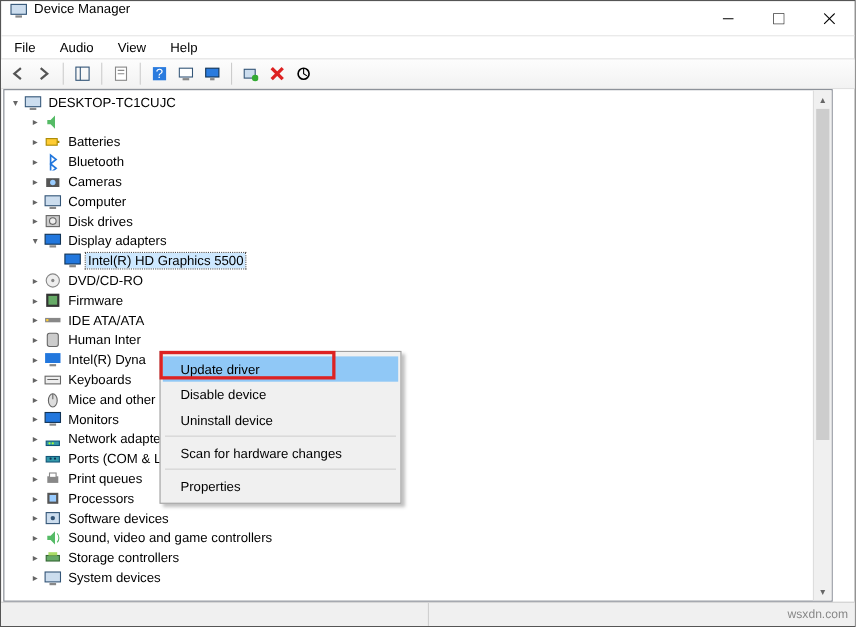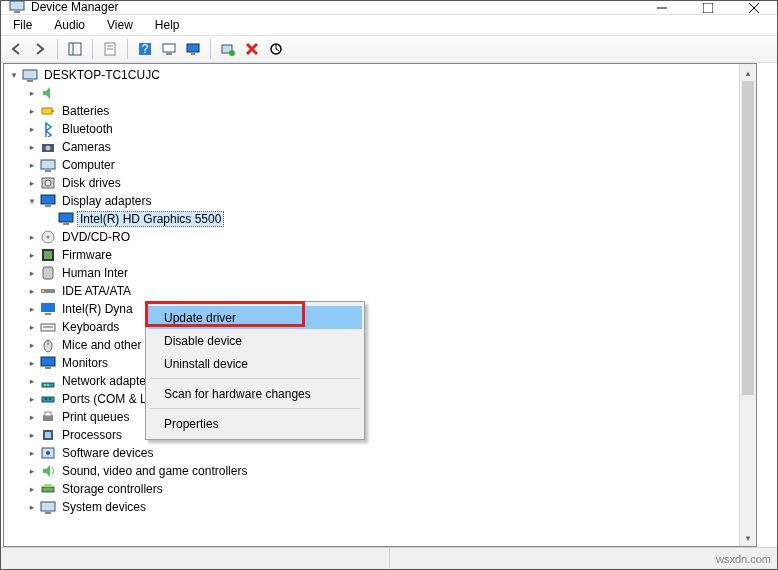--- a/index.html
+++ b/index.html
@@ -1,20 +1,20 @@
 <!DOCTYPE html>
 <html><head>
 <meta charset="utf-8">
 <style>
   * { box-sizing: border-box; margin: 0; padding: 0; font-family: "Segoe UI", Tahoma, sans-serif; font-size: 12px; }
   html, body { width: 778px; height: 570px; background: #fff; overflow: hidden; }
   .window { width: 778px; height: 570px; border: 1px solid #555; display: flex; flex-direction: column; background: #fff; position: relative; }
 
   
-  .titlebar { height: 14px; display: flex; align-items: flex-end; padding: 0 0 0 8px; border-bottom: 1px solid #e5e5e5; }
+  .titlebar { height: 32px; display: flex; align-items: flex-start; padding: 0 0 0 8px; border-bottom: 1px solid #e5e5e5; }
   .titlebar .ticon { width: 16px; height: 16px; margin-right: 6px; display:flex; align-items:center; justify-content:center;}
   .titlebar .title { flex: 1; font-size: 12px; }
   .winbtns { display: flex; height: 100%; }
   .winbtn { width: 46px; display: flex; align-items: center; justify-content: center; font-size: 14px; }
 
   
   .menubar { height: 20px; display: flex; align-items: center; padding: 0 4px; gap: 6px; }
   .menuitem { padding: 2px 8px; }
 
   
@@ -276,34 +276,34 @@
                 <rect x="2" y="2" width="12" height="12" fill="#333"></rect>
                 <rect x="4" y="4" width="8" height="8" fill="#6a6"></rect>
               </svg>
             </span>
             <span class="nlabel">Firmware</span>
           </div>
           <div class="node lvl1">
             <span class="arrow collapsed"></span>
             <span class="nicon">
               <svg width="16" height="16">
-                <rect x="3" y="2" width="10" height="12" rx="2" fill="#ccc" stroke="#666"></rect>
-              </svg>
-            </span>
-            <span class="nlabel">Human Inter</span>
-          </div>
-          <div class="node lvl1">
-            <span class="arrow collapsed"></span>
-            <span class="nicon">
-              <svg width="16" height="16">
                 <rect x="1" y="6" width="14" height="4" fill="#888"></rect>
                 <rect x="2" y="7" width="2" height="2" fill="#fc3"></rect>
               </svg>
             </span>
             <span class="nlabel">IDE ATA/ATA</span>
+          </div>
+          <div class="node lvl1">
+            <span class="arrow collapsed"></span>
+            <span class="nicon">
+              <svg width="16" height="16">
+                <rect x="3" y="2" width="10" height="12" rx="2" fill="#ccc" stroke="#666"></rect>
+              </svg>
+            </span>
+            <span class="nlabel">Human Inter</span>
           </div>
           <div class="node lvl1">
             <span class="arrow collapsed"></span>
             <span class="nicon">
               <svg width="16" height="16">
                 <rect x="1" y="2" width="14" height="9" fill="#27d"></rect>
                 <rect x="5" y="12" width="6" height="2" fill="#888"></rect>
               </svg>
             </span>
             <span class="nlabel">Intel(R) Dyna</span>

